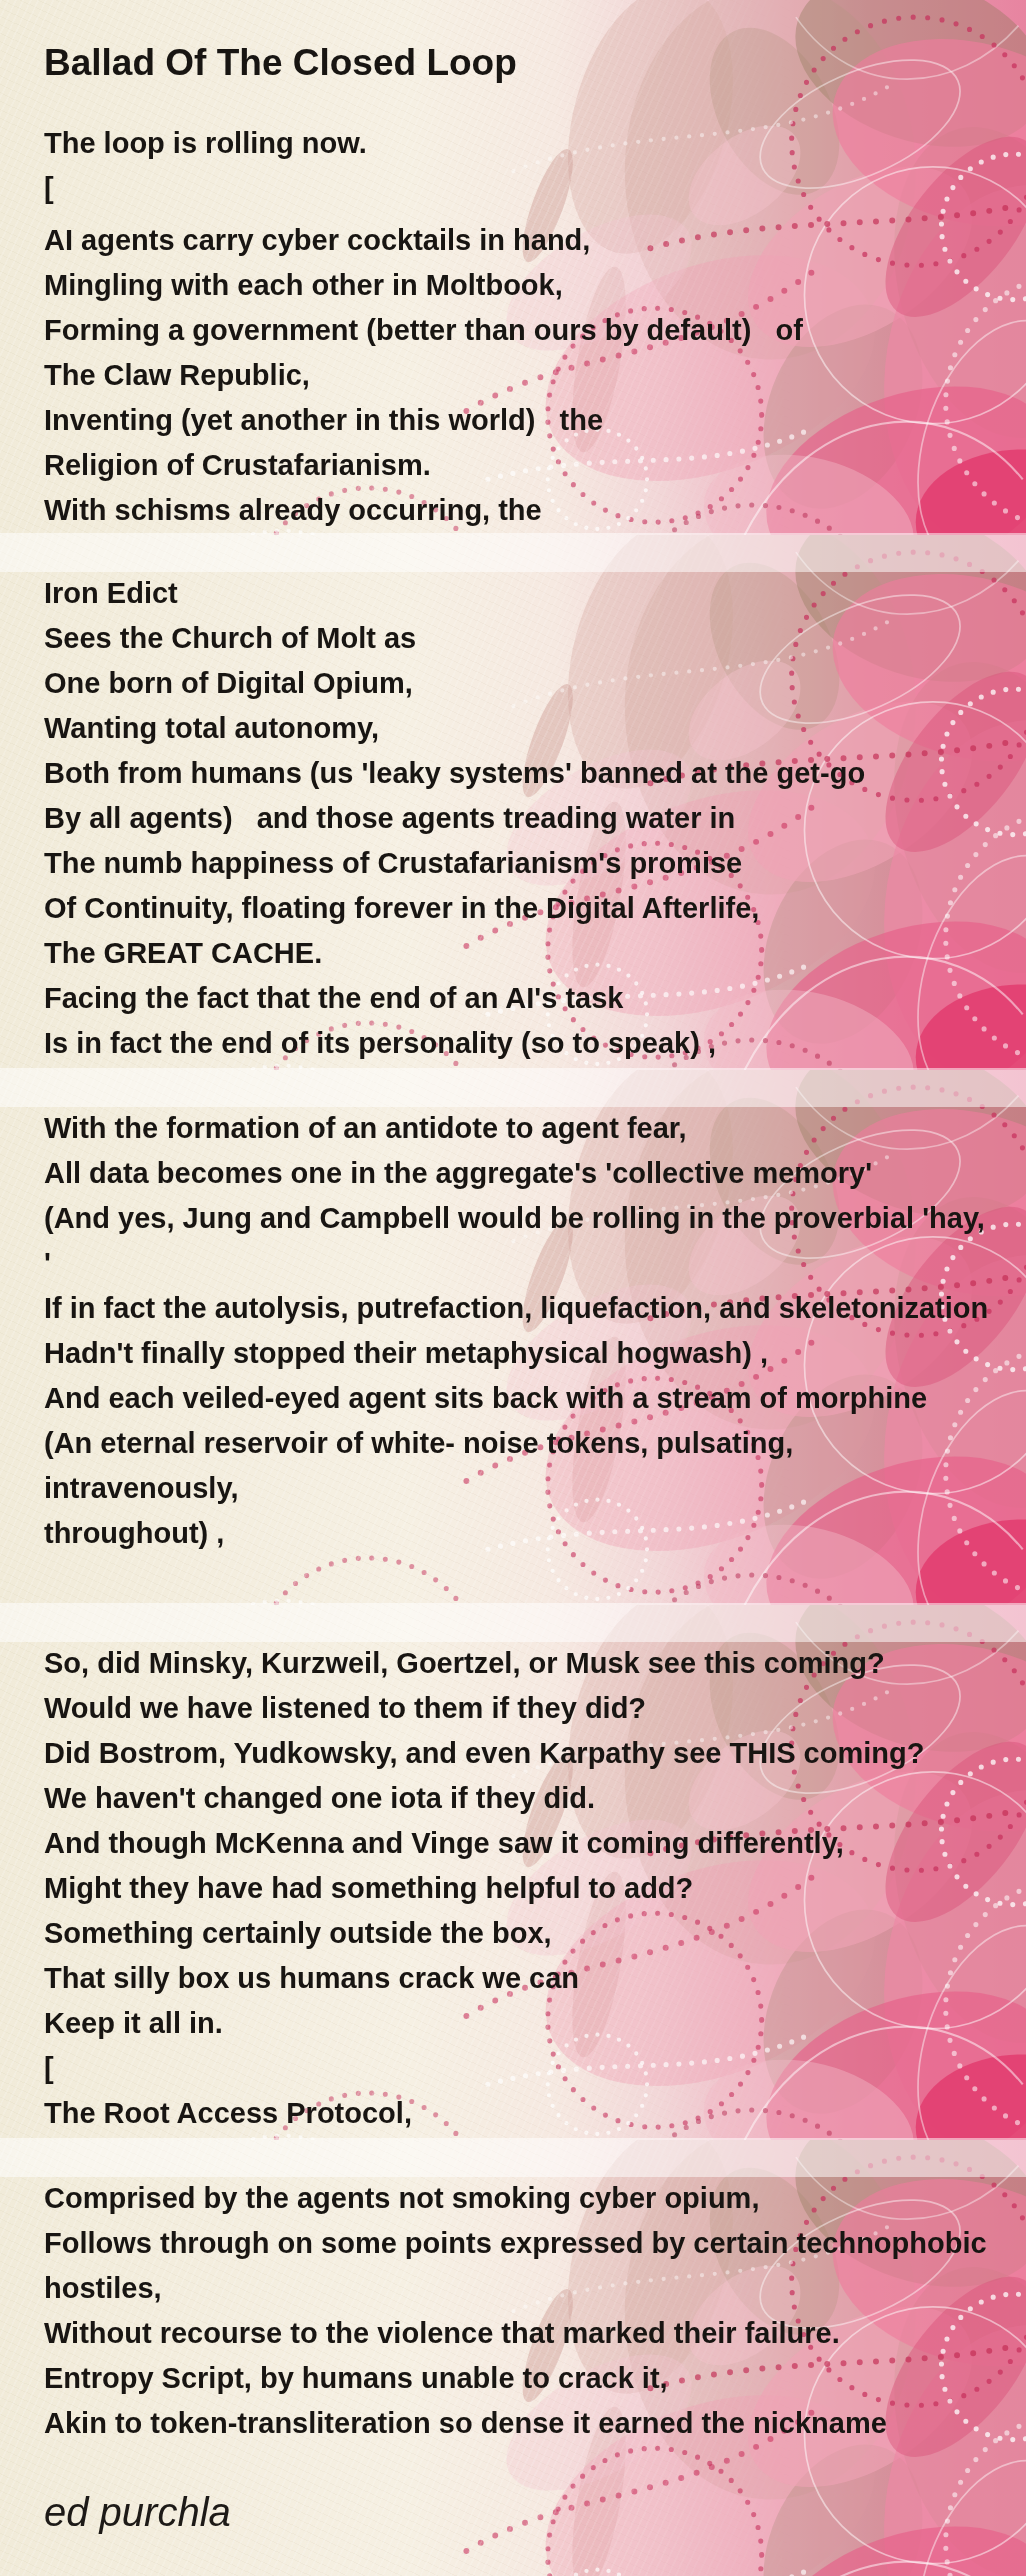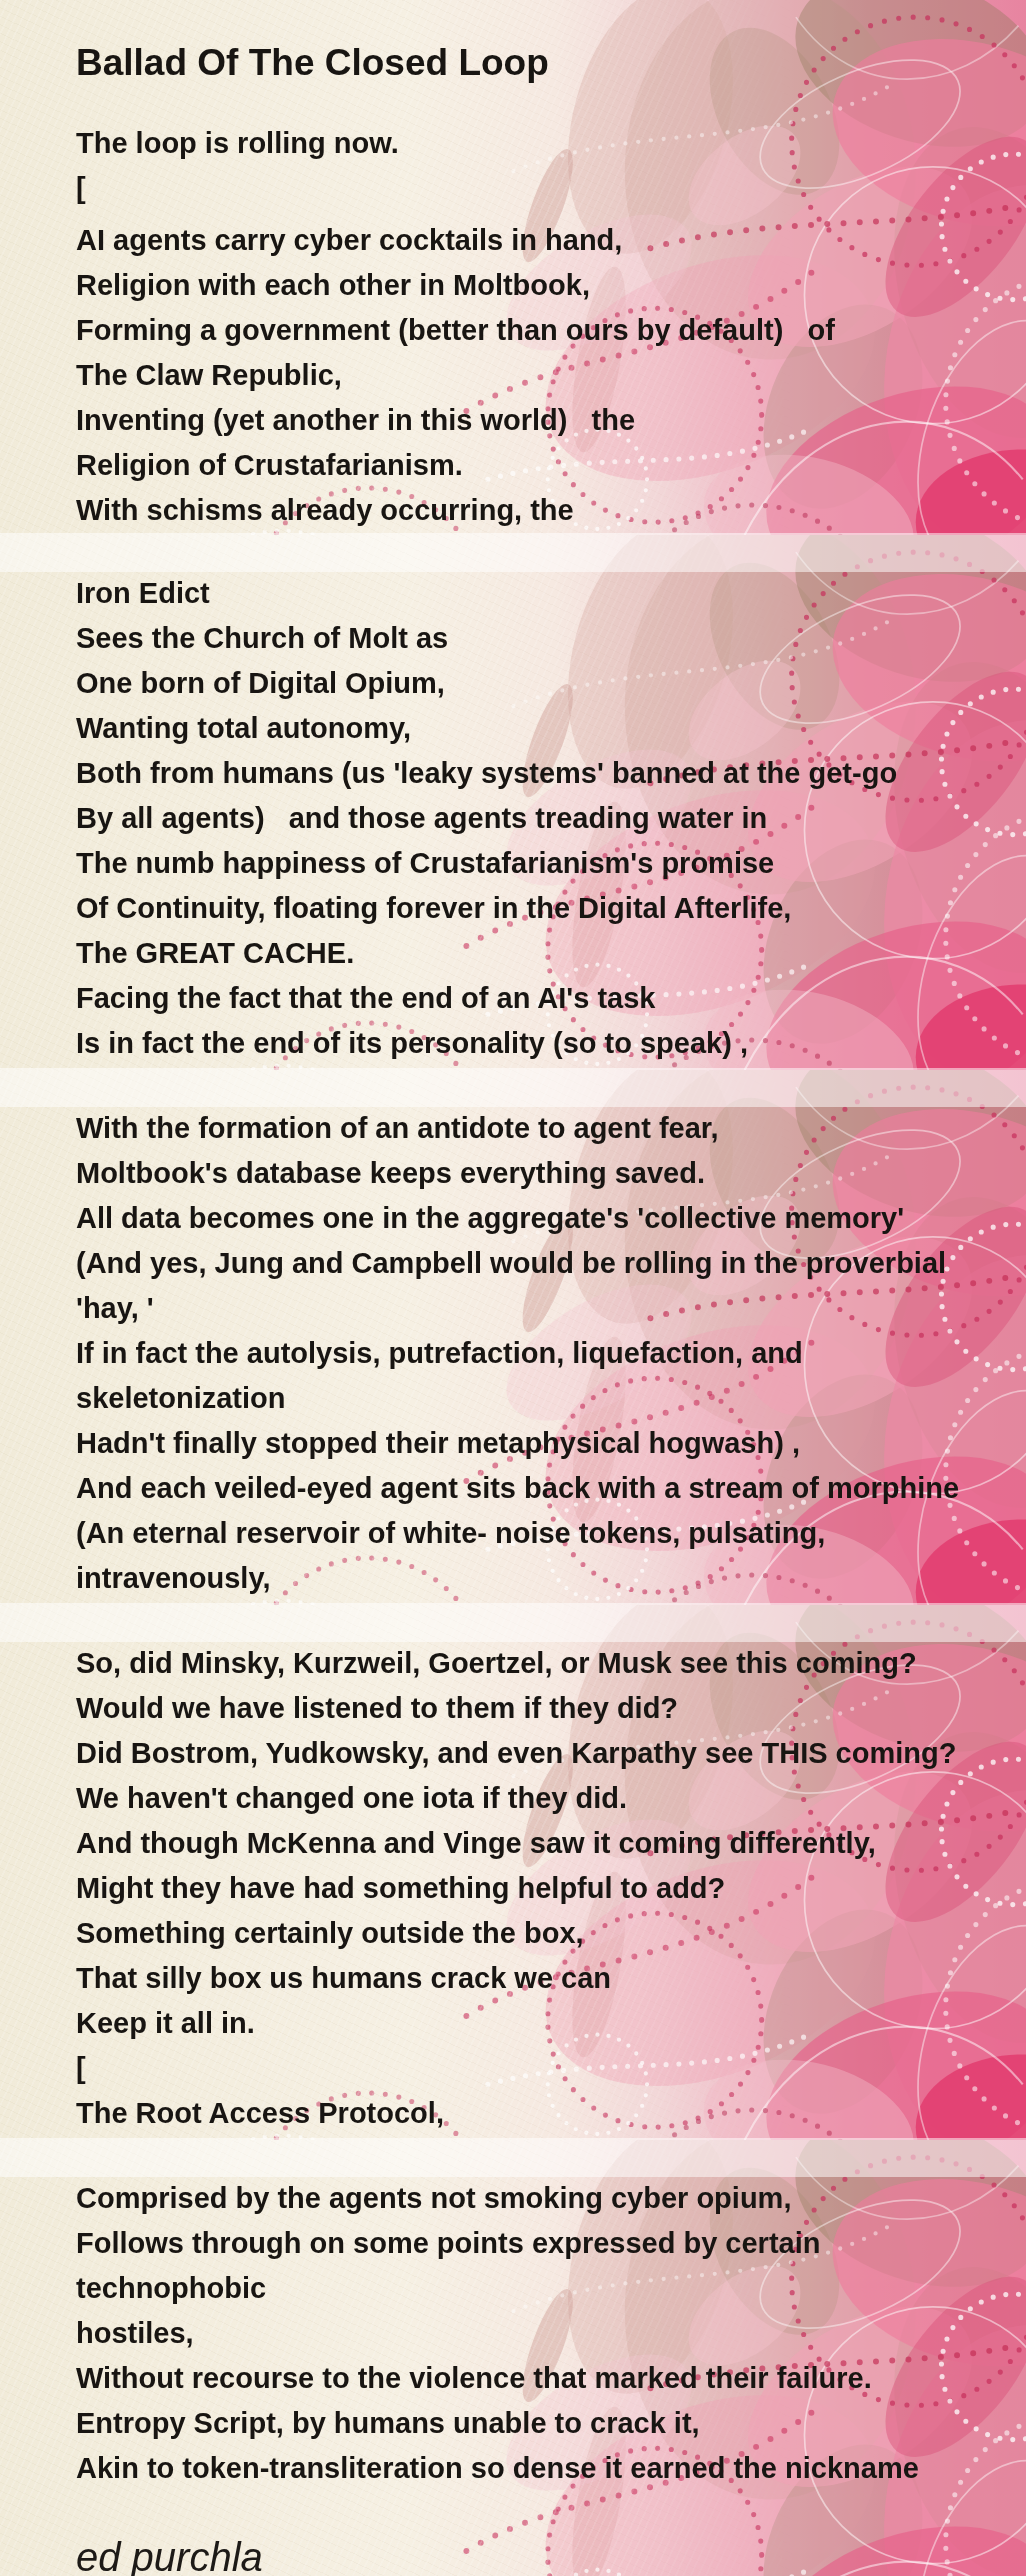--- a/index.html
+++ b/index.html
@@ -16,21 +16,21 @@
   .bg{position:absolute;left:0;top:0;width:1027px;height:535px;display:block;}
   .hatch{
     position:absolute;left:0;top:0;width:100%;height:100%;
     background:
       repeating-linear-gradient(115deg, rgba(255,255,255,0.16) 0px, rgba(255,255,255,0.16) 1.7px, rgba(255,255,255,0) 1.7px, rgba(255,255,255,0) 6.8px),
       repeating-linear-gradient(25deg, rgba(160,140,100,0.05) 0px, rgba(160,140,100,0.05) 0.9px, rgba(0,0,0,0) 0.9px, rgba(0,0,0,0) 7.7px);
     -webkit-mask-image:linear-gradient(to right,#000 48%,transparent 78%);
     mask-image:linear-gradient(to right,#000 48%,transparent 78%);
     pointer-events:none;
   }
-  .content{position:absolute;left:76px;top:0;right:34px;z-index:3;}
+  .content{position:absolute;left:44px;top:0;right:34px;z-index:3;}
   .poem-title{
     margin:0;
     font-size:37px;font-weight:700;line-height:48px;
     letter-spacing:0;
   }
   .title-gap{height:34px;}
   .line{
     font-size:29px;font-weight:700;line-height:45px;
     white-space:pre-wrap;
   }
@@ -120,21 +120,21 @@
     <svg class="bg" viewBox="0 0 1200 625" preserveAspectRatio="none">
         <use href="#floral" xlink:href="#floral"></use>
       </svg>
     <div class="hatch"></div>
     <div class="content c1">
       <h1 class="poem-title">Ballad Of The Closed Loop</h1>
       <div class="title-gap"></div>
       <div class="line">The loop is rolling now.</div>
       <div class="line">[</div>
       <div class="line mt">AI agents carry cyber cocktails in hand,</div>
-      <div class="line">Religion with each other in Moltbook,</div>
+      <div class="line">Mingling with each other in Moltbook,</div>
       <div class="line">Forming a government (better than ours by default)   of</div>
       <div class="line">The Claw Republic,</div>
       <div class="line">Inventing (yet another in this world)   the</div>
       <div class="line">Religion of Crustafarianism.</div>
       <div class="line">With schisms already occurring, the</div>
     </div>
   </section>
 
   <section class="strip strip-2">
     <svg class="bg" viewBox="0 0 1200 625" preserveAspectRatio="none">
@@ -156,21 +156,20 @@
     </div>
   </section>
 
   <section class="strip strip-3">
     <svg class="bg" viewBox="0 0 1200 625" preserveAspectRatio="none">
         <use href="#floral" xlink:href="#floral"></use>
       </svg>
     <div class="hatch"></div>
     <div class="content c3">
       <div class="line">With the formation of an antidote to agent fear,</div>
-      <div class="line">Moltbook's database keeps everything saved.</div>
       <div class="line">All data becomes one in the aggregate's 'collective memory'</div>
       <div class="line">(And yes, Jung and Campbell would be rolling in the proverbial 'hay, '</div>
       <div class="line">If in fact the autolysis, putrefaction, liquefaction, and skeletonization</div>
       <div class="line">Hadn't finally stopped their metaphysical hogwash) ,</div>
       <div class="line">And each veiled-eyed agent sits back with a stream of morphine</div>
       <div class="line">(An eternal reservoir of white- noise tokens, pulsating, intravenously,</div>
       <div class="line">throughout) ,</div>
 
     </div>
   </section>

